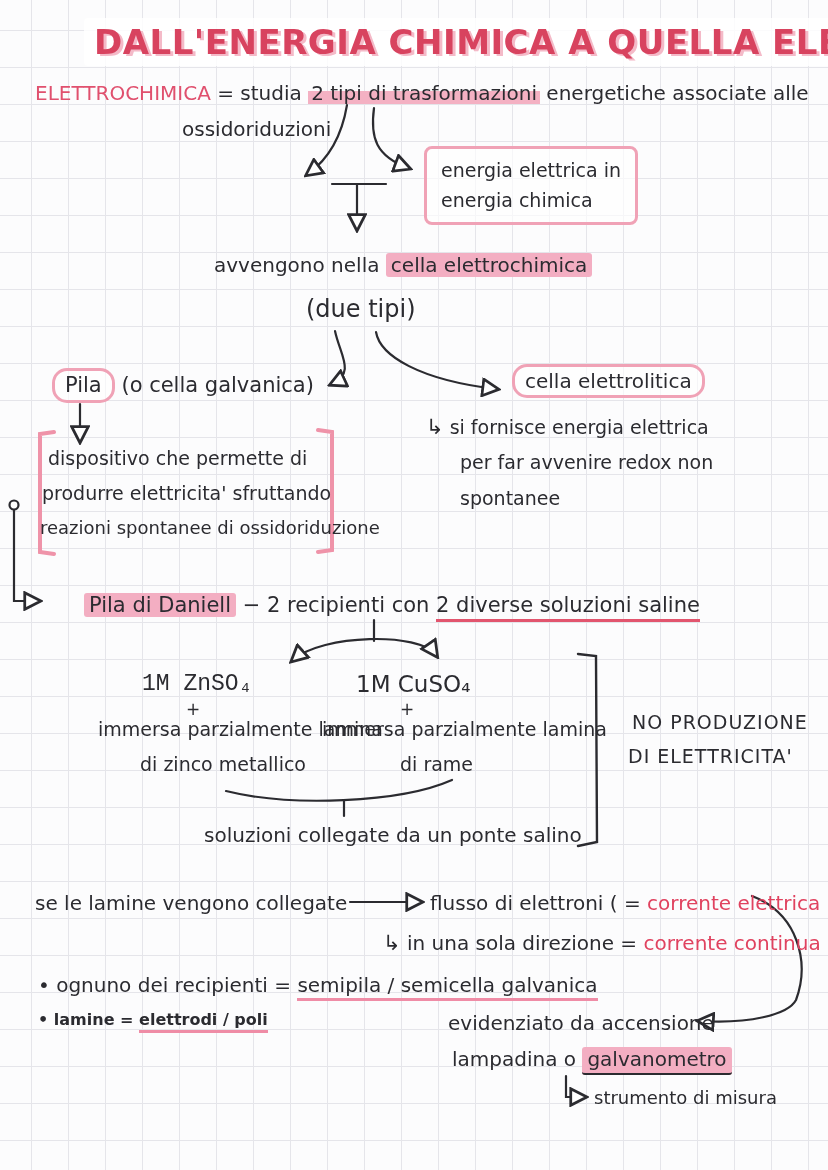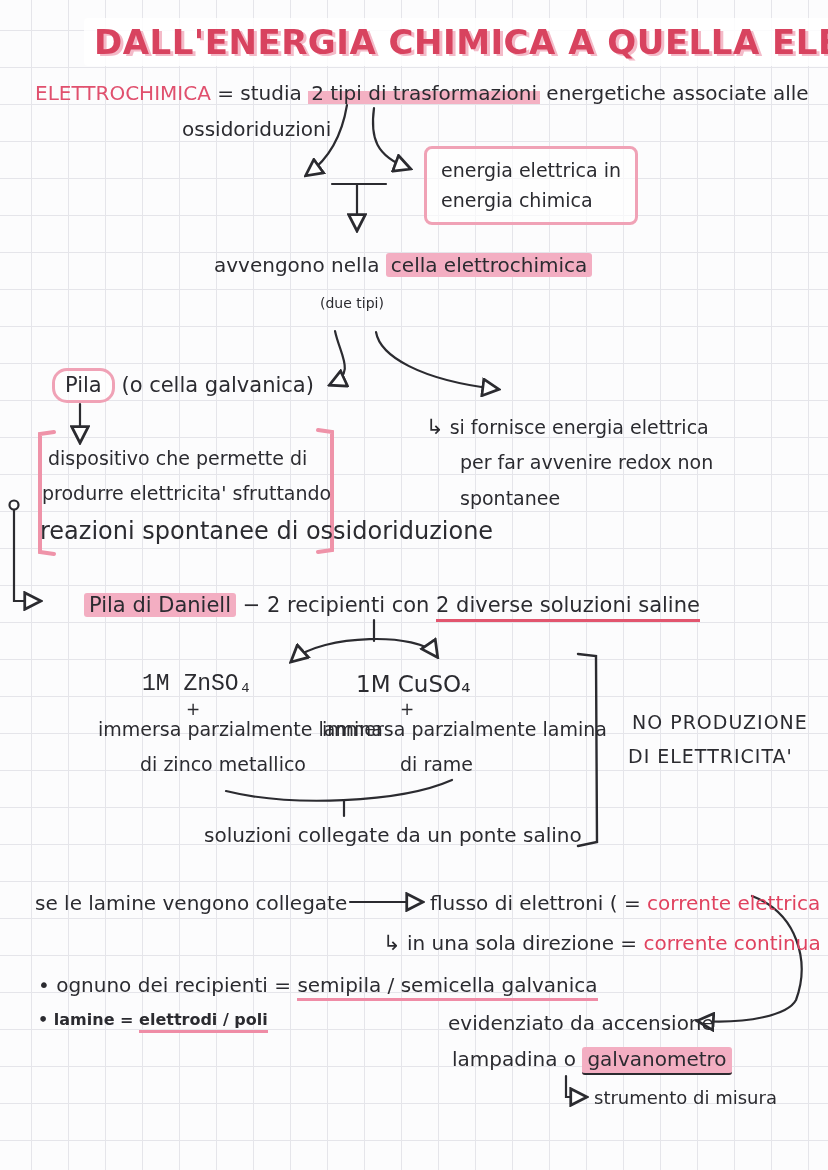--- a/index.html
+++ b/index.html
@@ -107,37 +107,38 @@
 
   <div class="pos pbox" style="left:424px; top:146px;">
     <div class="bl">energia elettrica in</div>
     <div class="bl">energia chimica</div>
   </div>
 
   <div class="pos" style="left:214px; top:252px; font-size:20px;">
     <span class="ink">avvengono nella</span>
     <span class="ink hl">cella elettrochimica</span>
   </div>
-  <div class="pos" style="left:320px; top:294px; font-size:14px;">(due tipi)</div>
+  <div class="pos" style="left:306px; top:294px; font-size:24px;">(due tipi)</div>
 
   <div class="pos" style="left:52px; top:368px; font-size:21px;">
     <span class="inline-box">Pila</span>
     <span class="ink">(o cella galvanica)</span>
   </div>
+  <div class="pos inline-box" style="left:512px; top:364px; font-size:20px;">cella elettrolitica</div>
 
   <div class="pos" style="left:426px; top:414px;">
     <span class="glyph">↳</span>
     <span>si fornisce energia elettrica</span>
   </div>
   <div class="pos" style="left:460px; top:450px;">per far avvenire redox non</div>
   <div class="pos" style="left:460px; top:486px;">spontanee</div>
 
   <div class="pos" style="left:48px; top:446px;">dispositivo che permette di</div>
   <div class="pos" style="left:42px; top:481px;">produrre elettricita' sfruttando</div>
-  <div class="pos" style="left:40px; top:516px; font-size:24px;">reazioni spontanee di ossidoriduzione</div>
+  <div class="pos" style="left:40px; top:516px; font-size:18px;">reazioni spontanee di ossidoriduzione</div>
 
   <div class="pos" style="left:50px; top:592px; font-size:21px;padding-left:34px;">
     <span class="ink hl">Pila di Daniell</span>
     <span class="ink">− 2 recipienti con</span>
     <span class="ink u-red">2 diverse soluzioni saline</span>
   </div>
 
   <div class="pos formula" style="left:142px; top:670px;font-family:Liberation Mono, monospace;">1M ZnSO₄</div>
   <div class="pos" style="left:186px; top:698px; font-size:17px;">+</div>
   <div class="pos" style="left:98px; top:717px;">immersa parzialmente lamina</div>

